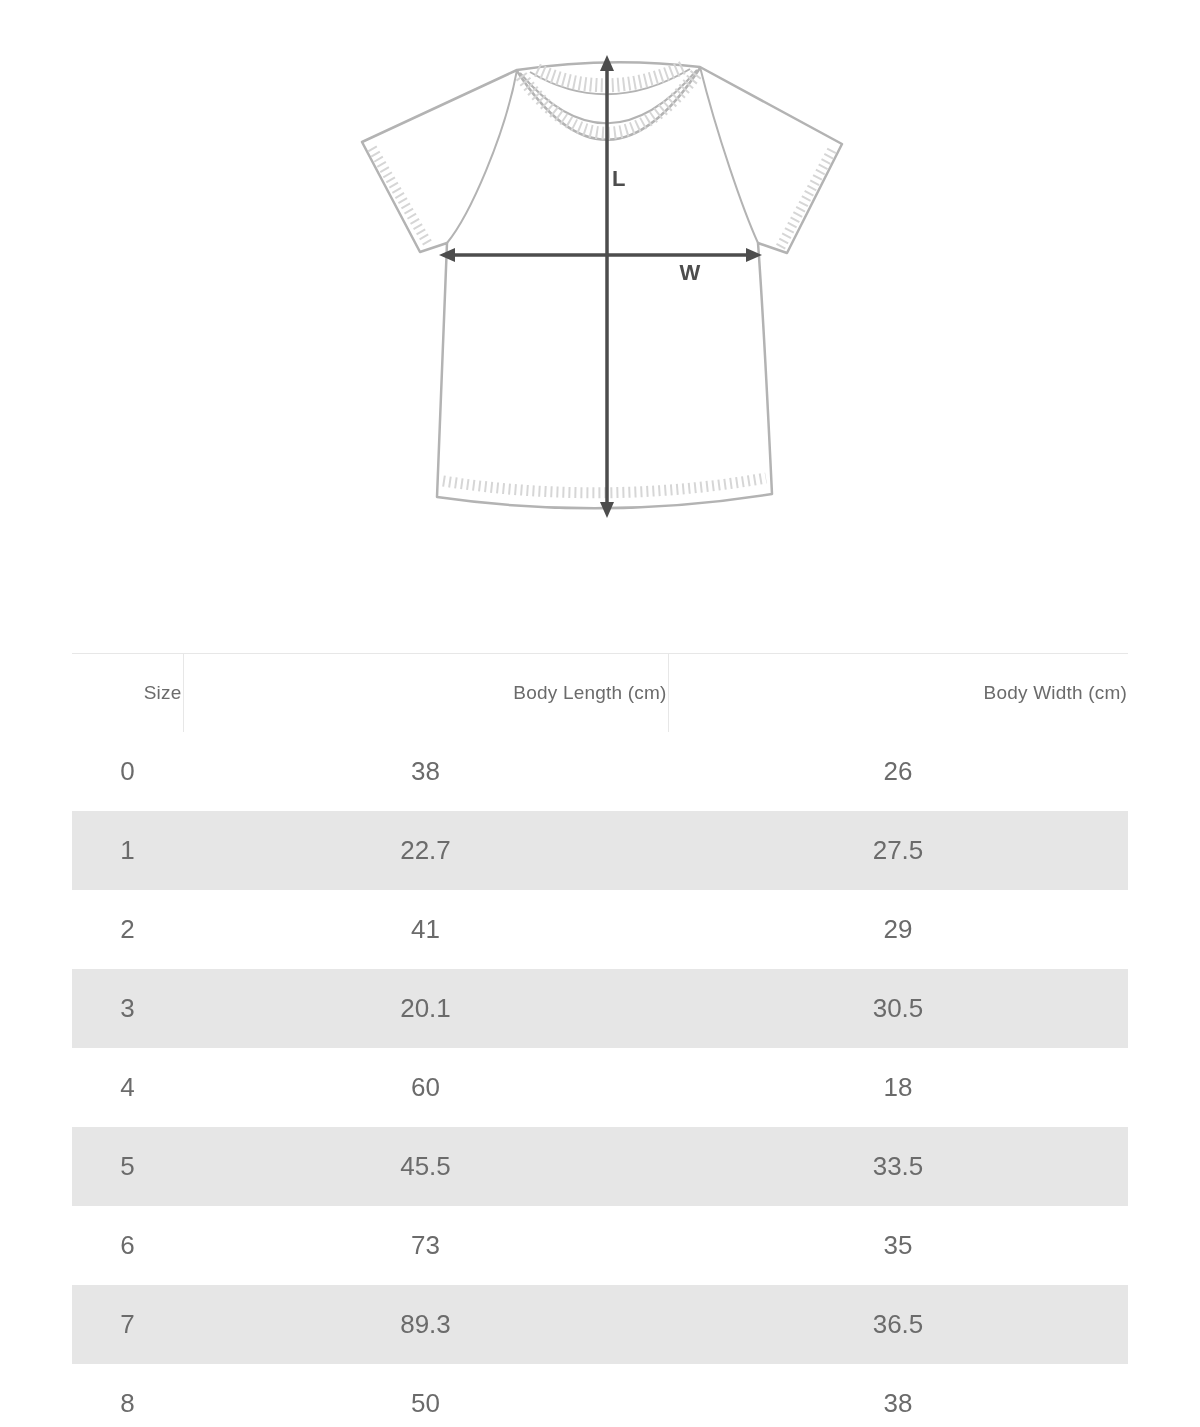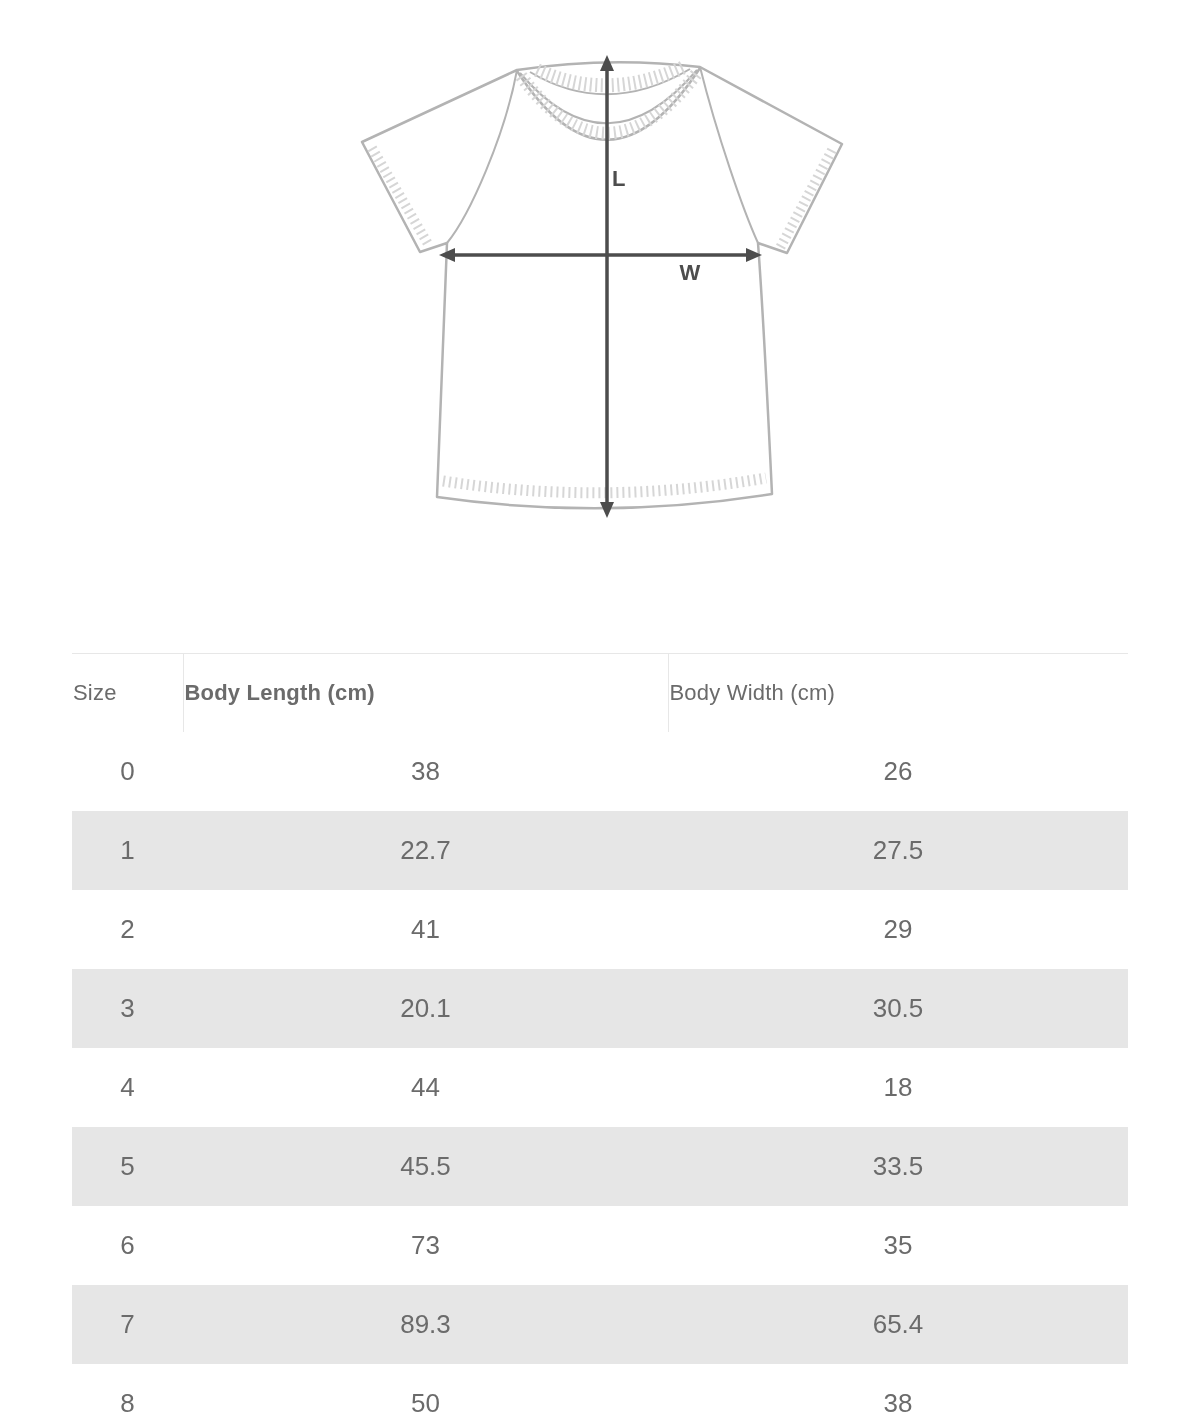--- a/index.html
+++ b/index.html
@@ -35,30 +35,29 @@
   table.size-chart {
     border-collapse: collapse;
     table-layout: fixed;
     width: 1056px;
     margin: 0 72px;
     color: #6b6b6b;
   }
   table.size-chart th {
     height: 76px;
     border-top: 1px solid #e7e7e7;
-    font-size: 22px;
+    font-size: 19px;
     font-weight: 300;
-    text-align: left;
+    text-align: right;
     vertical-align: middle;
     letter-spacing: 0.2px;
   }
   table.size-chart th.mid-col {
     border-left: 1px solid #e7e7e7;
     border-right: 1px solid #e7e7e7;
-    font-weight: bold;
   }
   table.size-chart td {
     height: 77px;
     font-size: 26px;
     font-weight: 300;
     text-align: center;
     vertical-align: middle;
   }
   table.size-chart tr.striped {
     background: #e6e6e6;
@@ -143,37 +142,37 @@
           <td>41</td>
           <td>29</td>
         </tr>
         <tr class="striped">
           <td>3</td>
           <td>20.1</td>
           <td>30.5</td>
         </tr>
         <tr>
           <td>4</td>
-          <td>44</td>
+          <td>60</td>
           <td>18</td>
         </tr>
         <tr class="striped">
           <td>5</td>
           <td>45.5</td>
           <td>33.5</td>
         </tr>
         <tr>
           <td>6</td>
           <td>73</td>
           <td>35</td>
         </tr>
         <tr class="striped">
           <td>7</td>
           <td>89.3</td>
-          <td>65.4</td>
+          <td>36.5</td>
         </tr>
         <tr>
           <td>8</td>
           <td>50</td>
           <td>38</td>
         </tr>
       </tbody>
   </table>
 
 </div>

